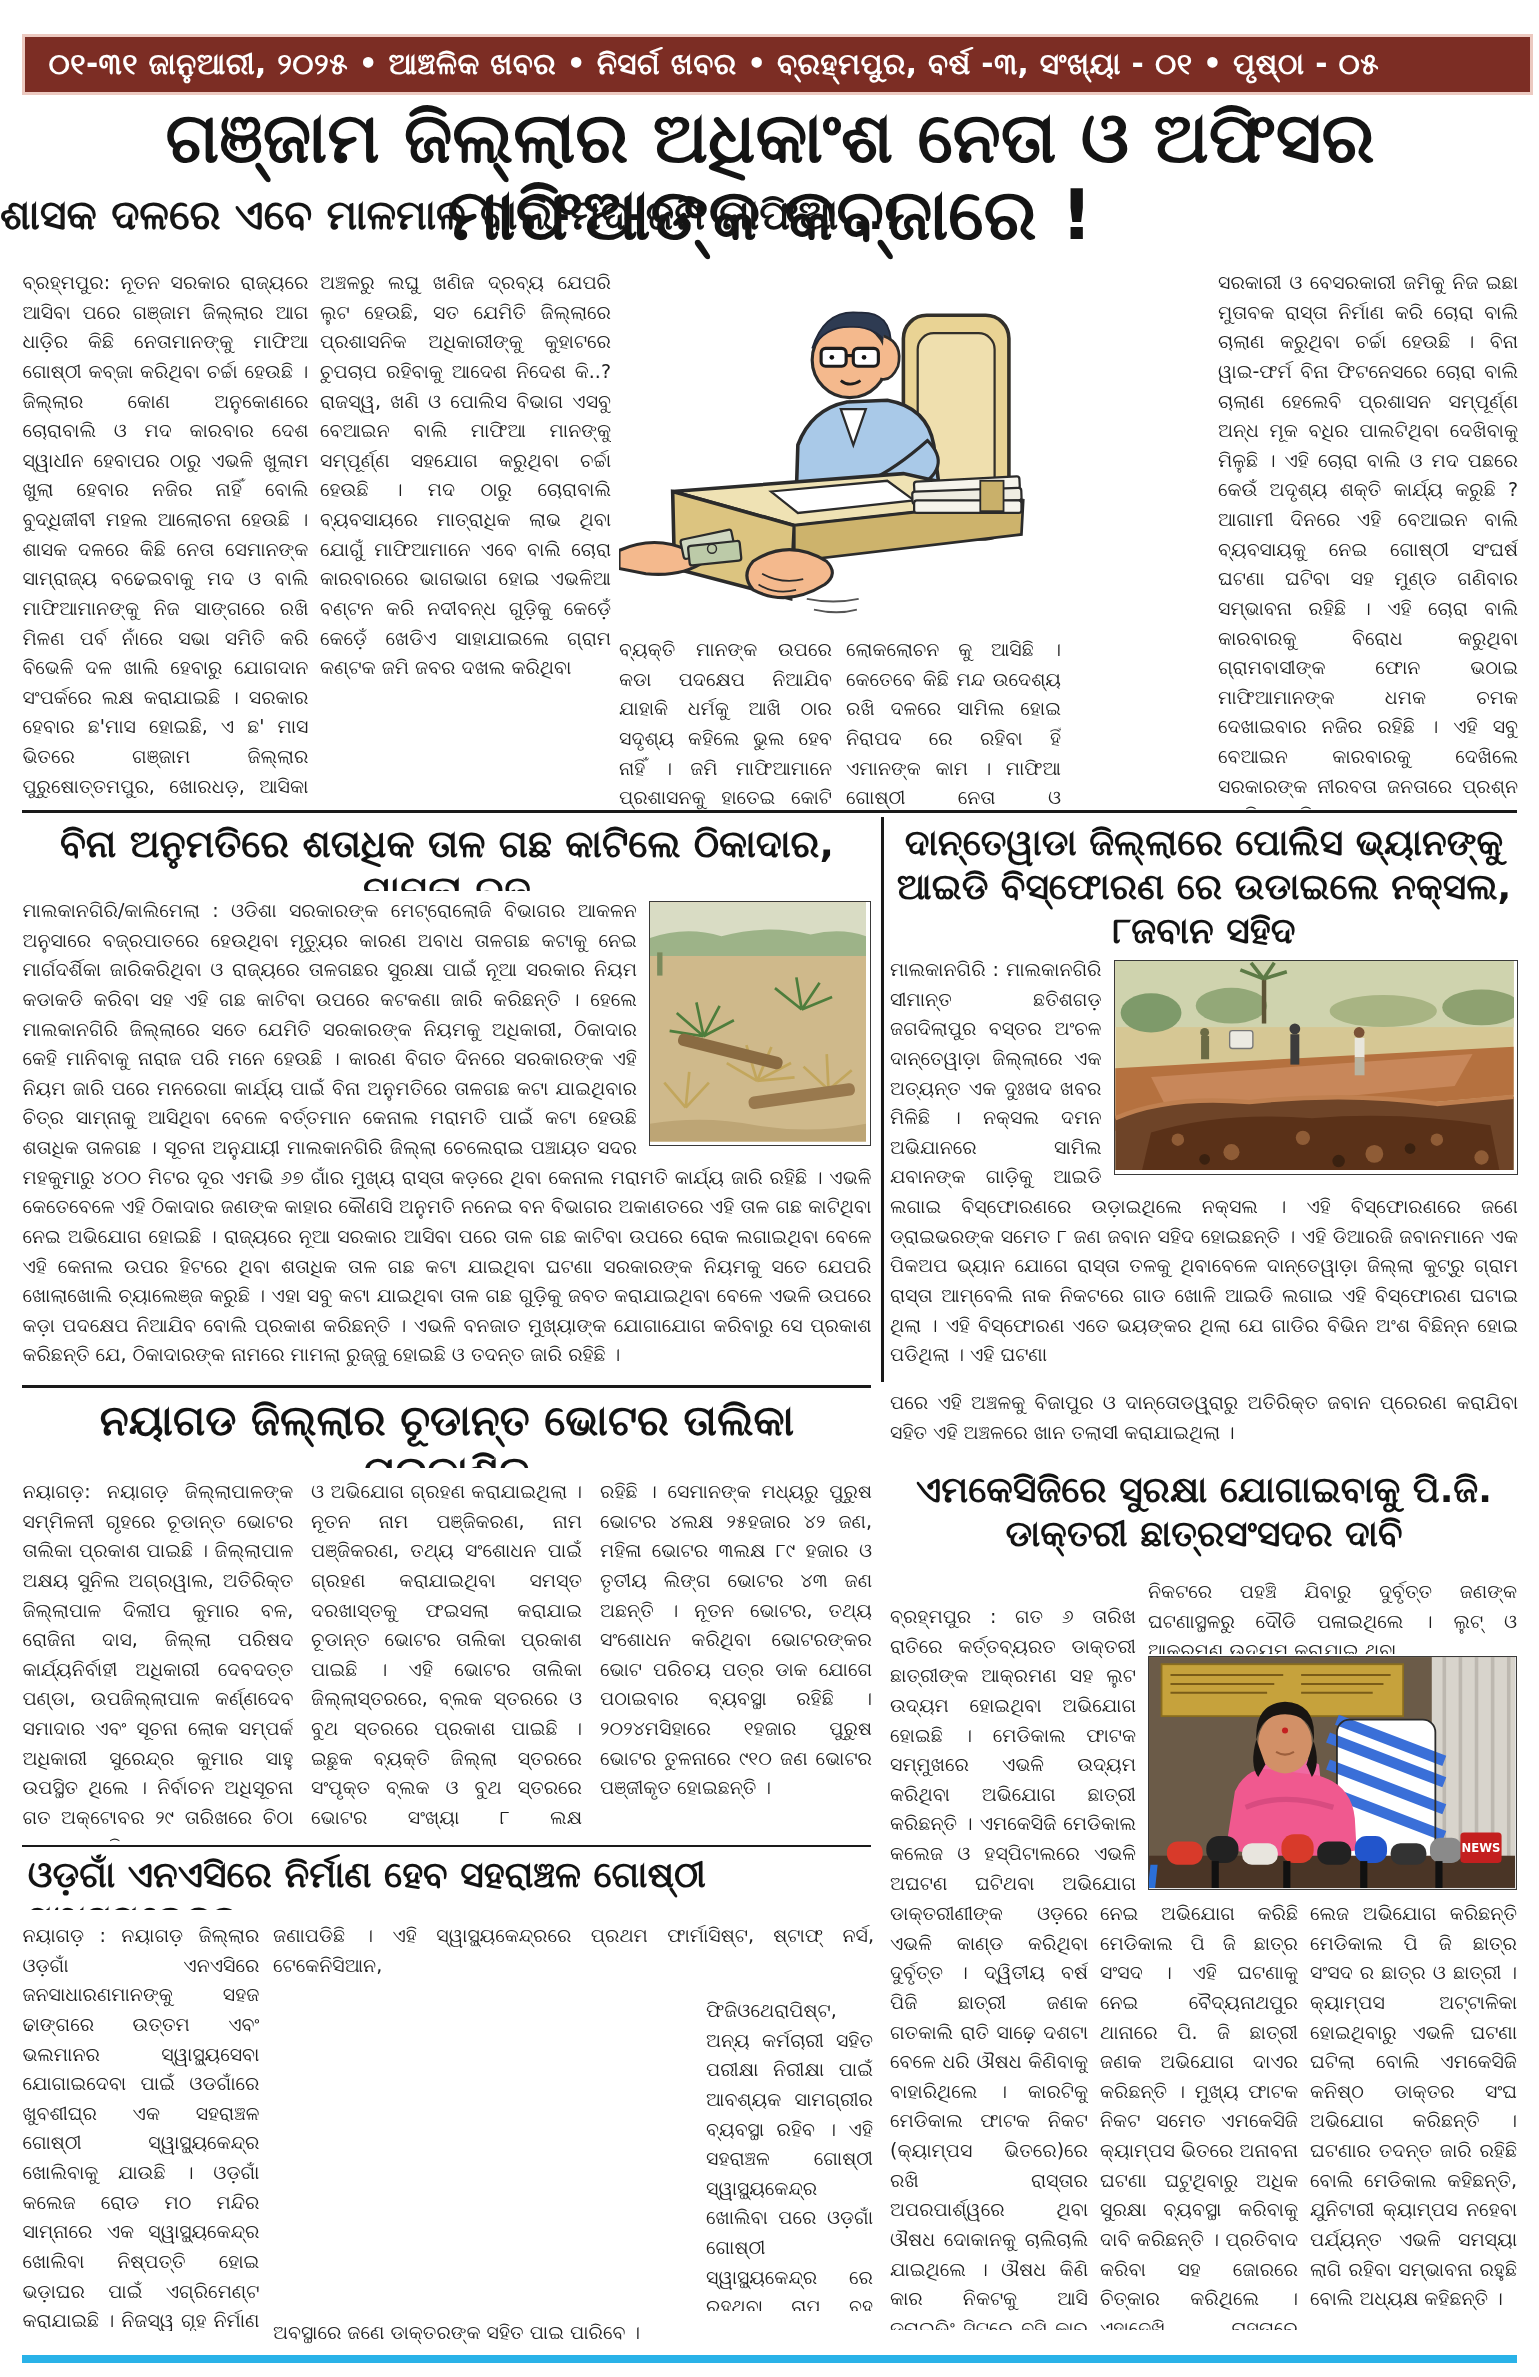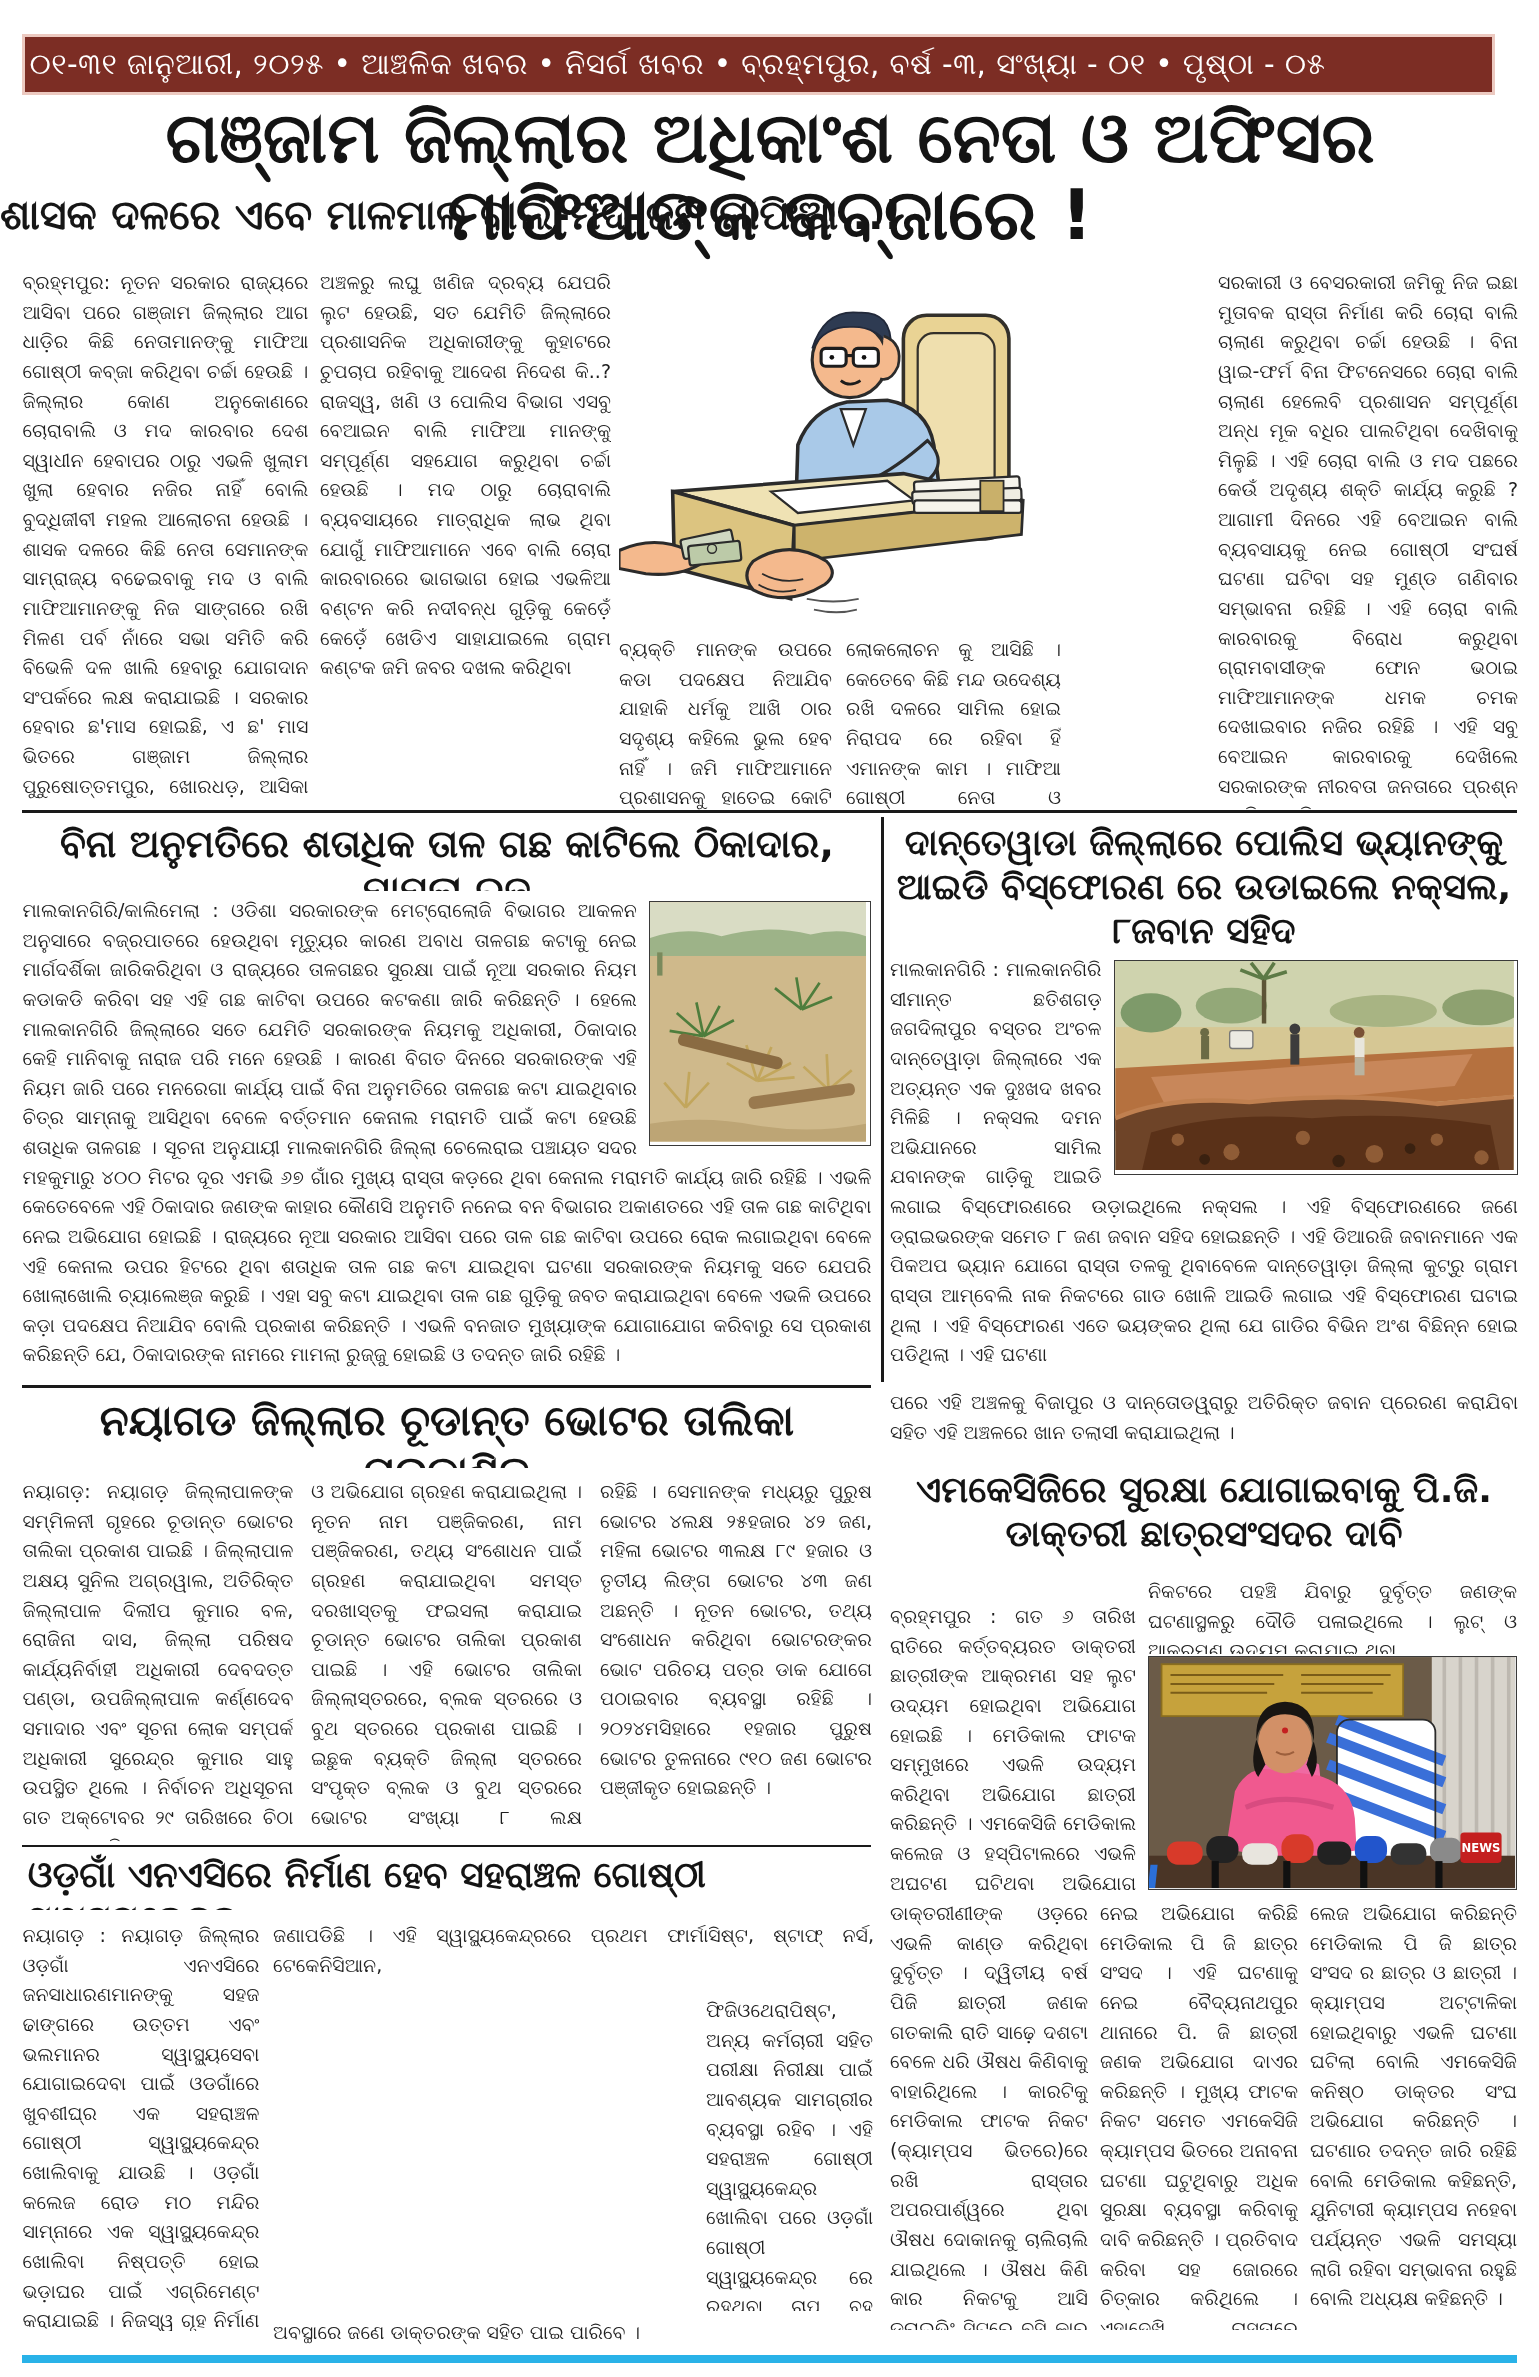--- a/index.html
+++ b/index.html
@@ -1,21 +1,21 @@
 <!DOCTYPE html>
 <html style="font-size:14.3px"><head>
 <meta charset="utf-8">
 <style>
   html,body{margin:0;padding:0;background:#e9e9e9;}
   #page{position:relative;width:1540px;height:2377px;background:#ffffff;overflow:hidden;
         font-family:"DejaVu Sans","Liberation Sans",sans-serif;color:#1e1e1e;}
   .abs{position:absolute;}
   .masthead{left:22.4px;top:34px;width:1459px;height:55px;background:#7c2d24;
-            border:3.6px solid #ecc9c0;display:flex;align-items:center;padding:0 4px;
-            color:#ffffff;font-size:29.5px;font-weight:normal;letter-spacing:0.4px;white-space:nowrap;overflow:hidden;}
+            border:3.6px solid #ecc9c0;display:flex;align-items:center;padding:0 23px;
+            color:#ffffff;font-size:29.5px;font-weight:bold;letter-spacing:0.4px;white-space:nowrap;overflow:hidden;}
   .h-main{left:0;top:100px;width:1540px;text-align:center;font-size:70px;font-weight:800;color:#141414;line-height:1.1;}
   .h-sub{left:0;top:191px;width:1540px;text-align:left;font-size:41px;font-weight:700;color:#161616;}
   .col{position:absolute;text-align:justify;font-size:19px;line-height:1.56;color:#1f1f1f;overflow:hidden;word-break:break-word;}
   .headline2{position:absolute;text-align:center;font-weight:800;color:#141414;line-height:1.22;overflow:hidden;}
   .rule{position:absolute;background:#1a1a1a;}
   .cyanrule{position:absolute;left:22.4px;top:2355px;width:1495px;height:8px;background:#29b2e8;}
   .photo{position:absolute;border:1.8px solid #3a3a3a;box-sizing:border-box;background:#e5e5e5;}
   svg{display:block;}
   .floatimg{float:right;margin:5.4px 0 7.2px 12.5px;border:1.8px solid #3a3a3a;}
 </style>

